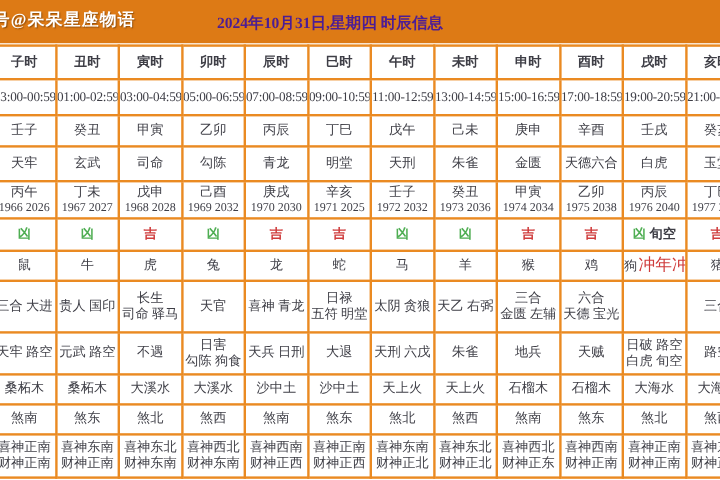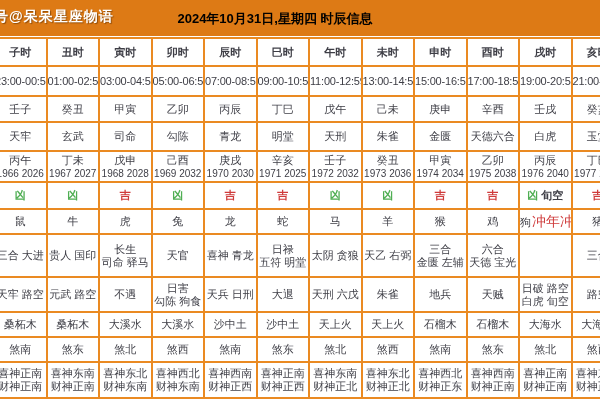--- a/index.html
+++ b/index.html
@@ -1,21 +1,21 @@
 <!DOCTYPE html>
 <html><head>
 <meta charset="utf-8">
 <style>
   html,body{margin:0;padding:0;background:#fff;}
   .screen{position:relative;width:600px;height:400px;background:#fff;overflow:hidden;
-          font-family:Liberation Sans, sans-serif;}
+          font-family:Liberation Serif, serif;}
   .header{position:absolute;left:0;top:0;width:600px;height:36px;background:var(--header-bg,#dd7a15);}
   .brand{position:absolute;left:-6px;top:8px;color:#ffffff;font-weight:bold;font-size:14px;
          letter-spacing:1px;text-shadow:1px 1px 1px rgba(80,40,0,.55);white-space:nowrap;}
-  .title{position:absolute;left:0;right:50px;top:10px;text-align:center;color:#000000;
+  .title{position:absolute;left:0;right:50px;top:10px;text-align:center;color:#4c1d95;
          font-weight:bold;font-size:13px;white-space:nowrap;}
   table.grid{position:absolute;left:-7px;top:37px;width:630px;border-collapse:collapse;table-layout:fixed;}
   table.grid td{border:2px solid var(--grid,#ea8a22);text-align:center;vertical-align:middle;
         padding:0;color:#3e3e46;font-size:11px;line-height:13px;overflow:hidden;white-space:nowrap;}
   .ln{line-height:13px;}
   .ln span + span{margin-left:3px;margin-top:10px;}
   .c-ji{color:var(--ji,#cf3b3b);}
   .c-xiong{color:var(--xiong,#4fae53);}
   .row-hours td{height:26px;font-size:12.5px;font-weight:bold;color:#2b2b36;}
   .row-times td{height:28px;font-size:9px;letter-spacing:-0.2px;color:#44444c;}

